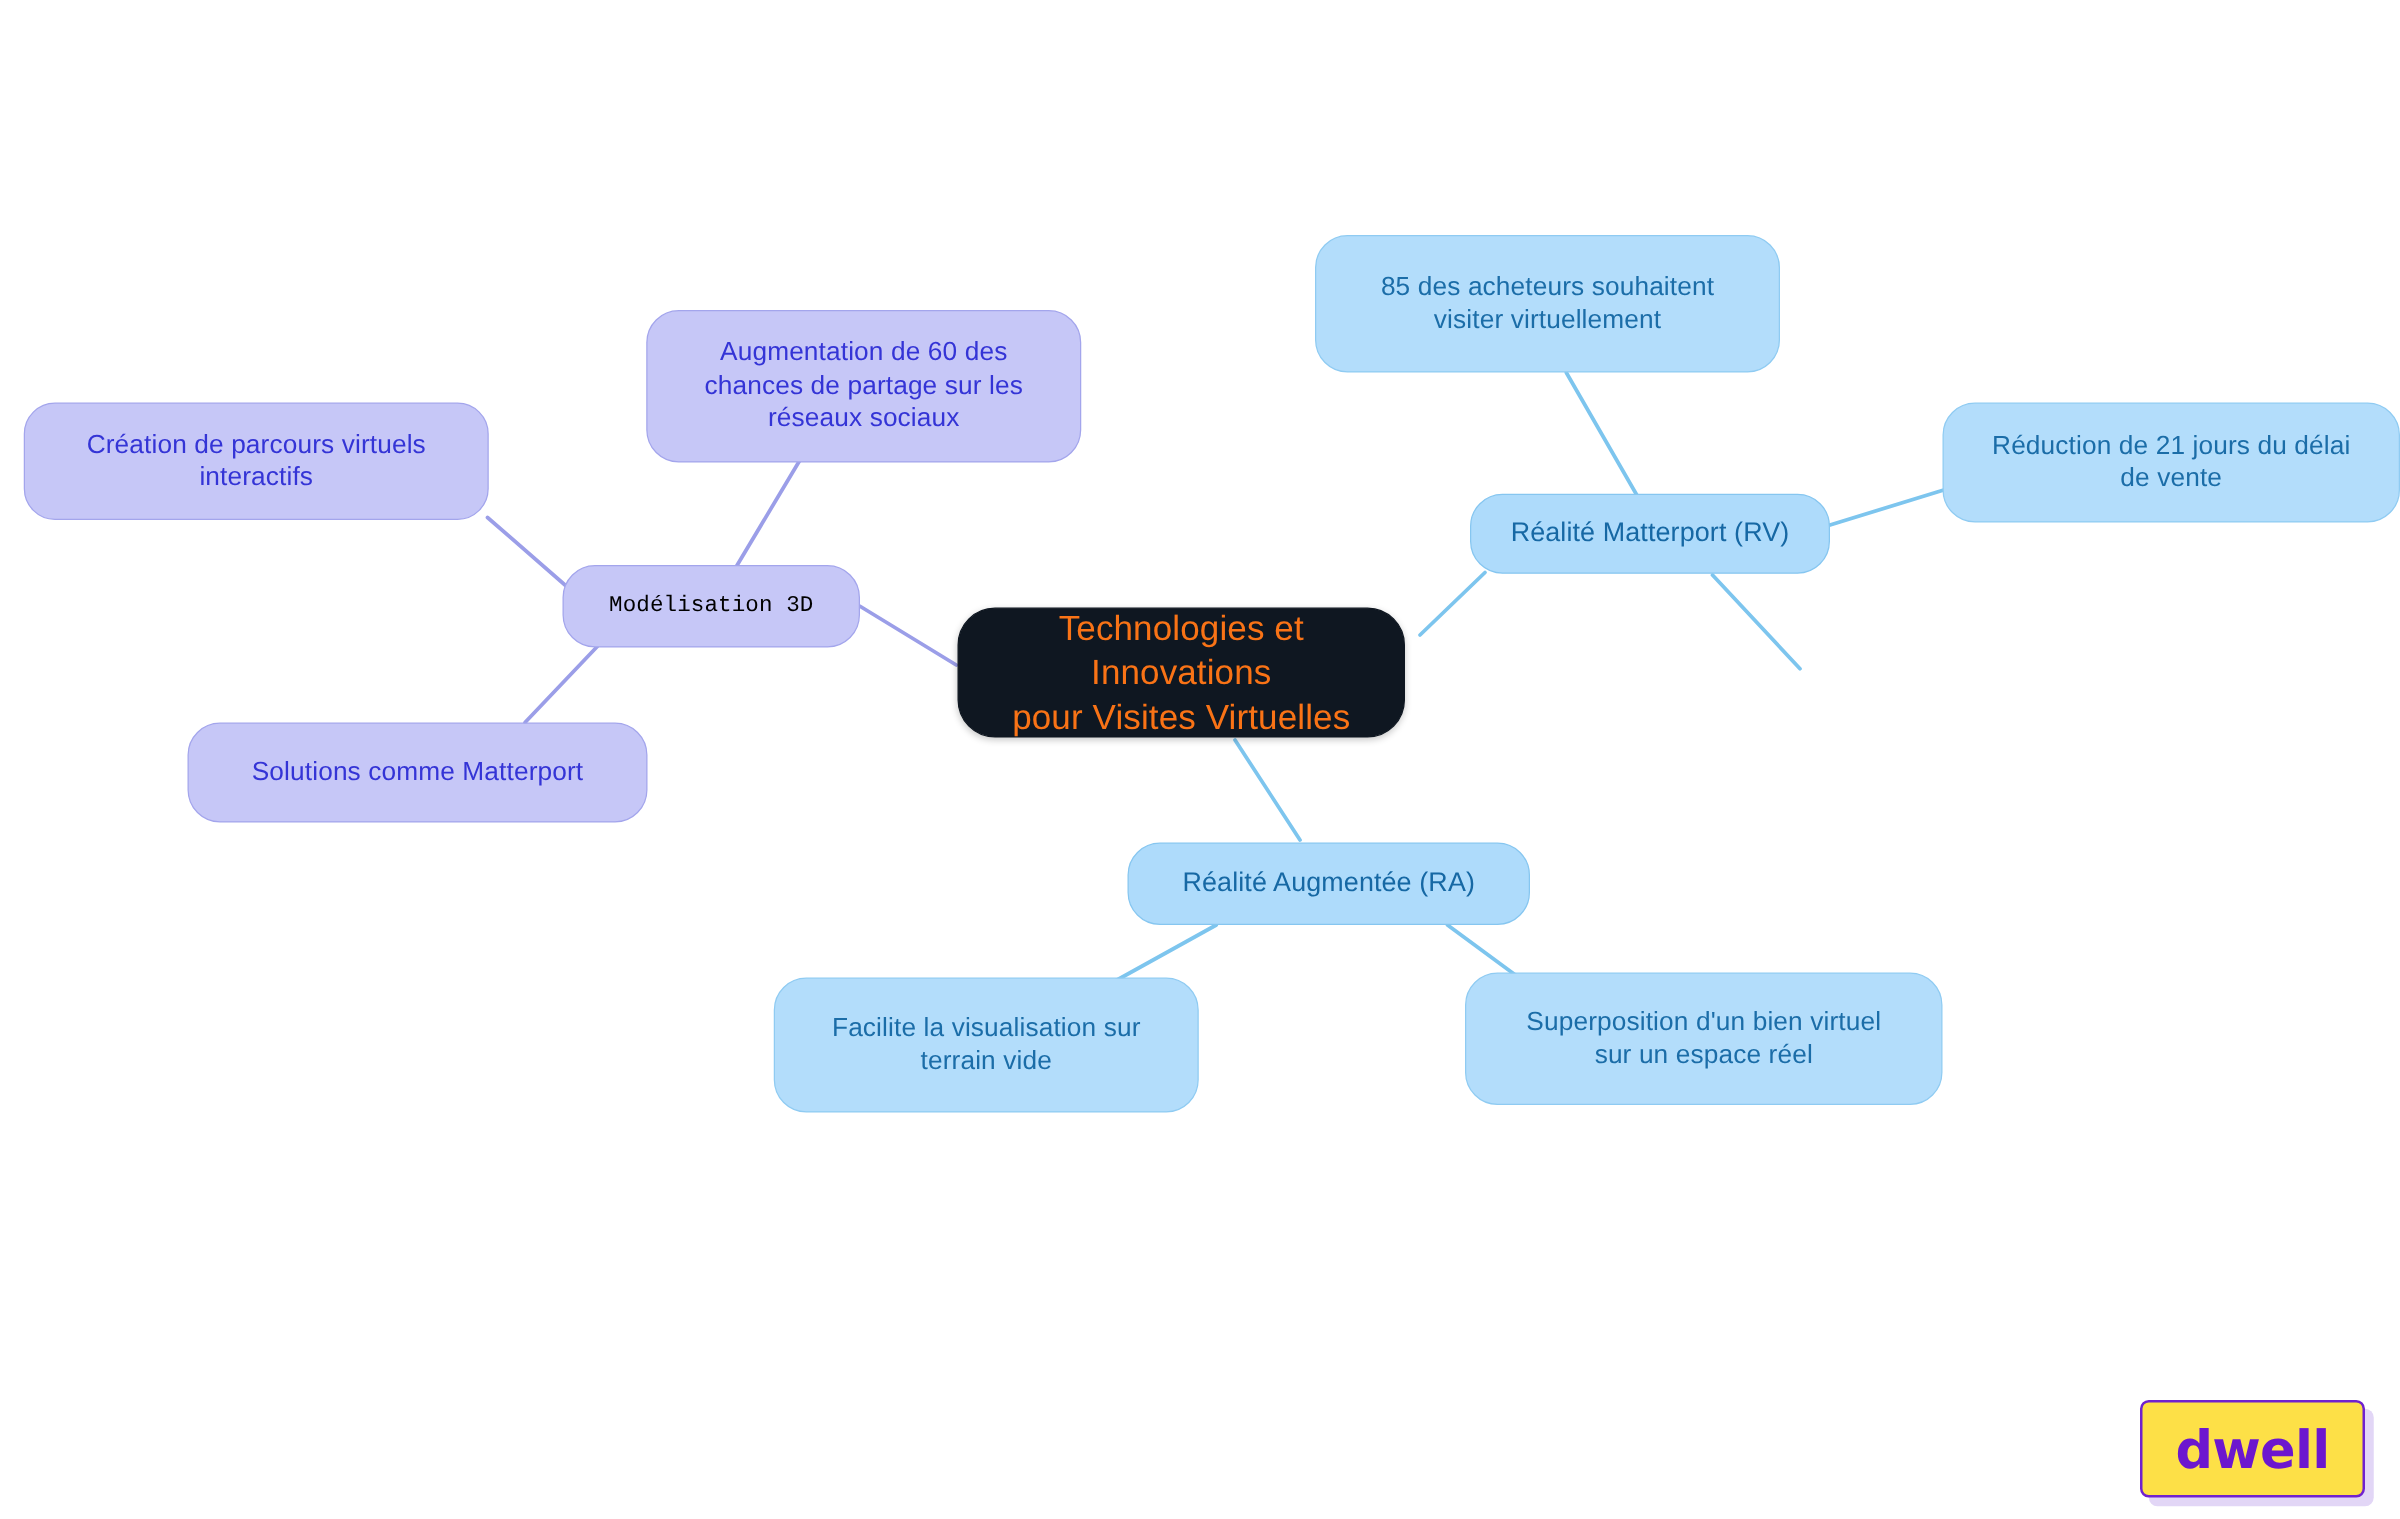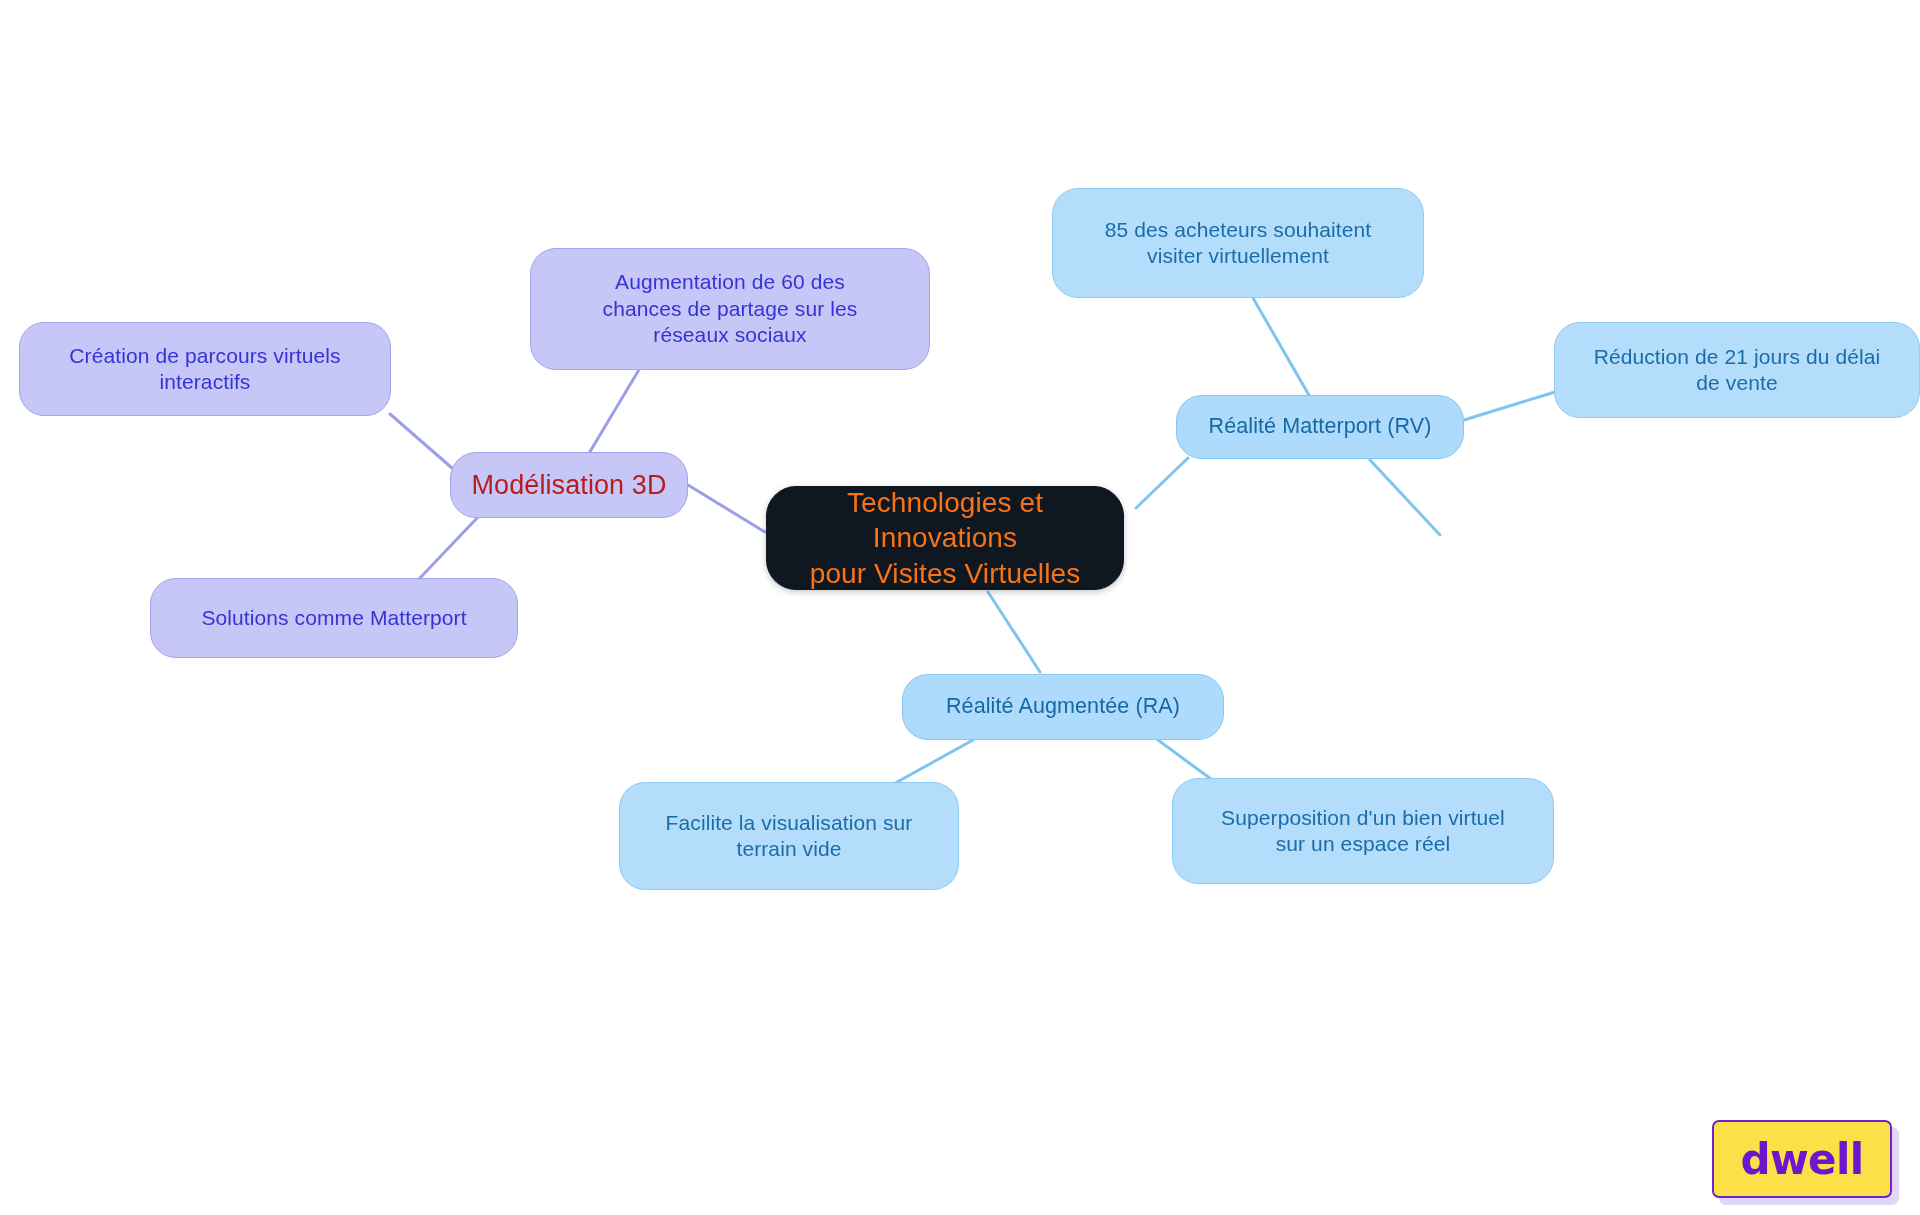--- a/index.html
+++ b/index.html
@@ -63,22 +63,23 @@
   }
   .node-purple {
     background: #C6C7F7;
     border-color: #A3A5EC;
     color: #3434D6;
     font-size: 21px;
   }
   .node-purple-branch {
     background: #C6C7F7;
     border-color: #A3A5EC;
-    color: #b91c1c;
-    font-size: 27px;
+    color: #000000;
+    font-size: 18px;
+    font-family: Liberation Mono, monospace;
   }
   #logo {
     position: absolute;
     left: 1712px;
     top: 1120px;
     width: 180px;
     height: 78px;
     box-sizing: border-box;
     background: #fde047;
     border: 2.6px solid #7022CE;
@@ -127,21 +128,21 @@
   </svg>
 
   <div class="node node-root" style="left:766px; top:486px; width:358px; height:104px;">Technologies et Innovations
 pour Visites Virtuelles</div>
 
   <div class="node node-purple-branch" style="left:450px; top:452px; width:238px; height:66px;">Modélisation 3D</div>
 
   <div class="node node-purple" style="left:19px; top:322px; width:372px; height:94px;border-radius:25px;">Création de parcours virtuels
 interactifs</div>
 
-  <div class="node node-purple" style="left:530px; top:248px; width:400px; height:122px;text-align:center;">Augmentation de 60 des
+  <div class="node node-purple" style="left:517px; top:248px; width:348px; height:122px;text-align:center;">Augmentation de 60 des
 chances de partage sur les
 réseaux sociaux</div>
 
   <div class="node node-purple" style="left:150px; top:578px; width:368px; height:80px;">Solutions comme Matterport</div>
 
   <div class="node node-blue-branch" style="left:1176px; top:395px; width:288px; height:64px;">Réalité Matterport (RV)</div>
 
   <div class="node node-blue" style="left:1052px; top:188px; width:372px; height:110px;">85 des acheteurs souhaitent
 visiter virtuellement</div>
 

